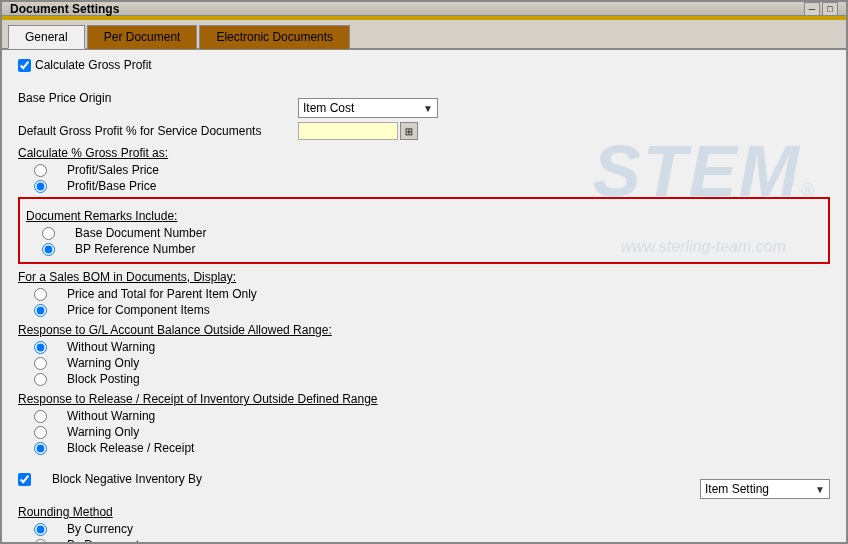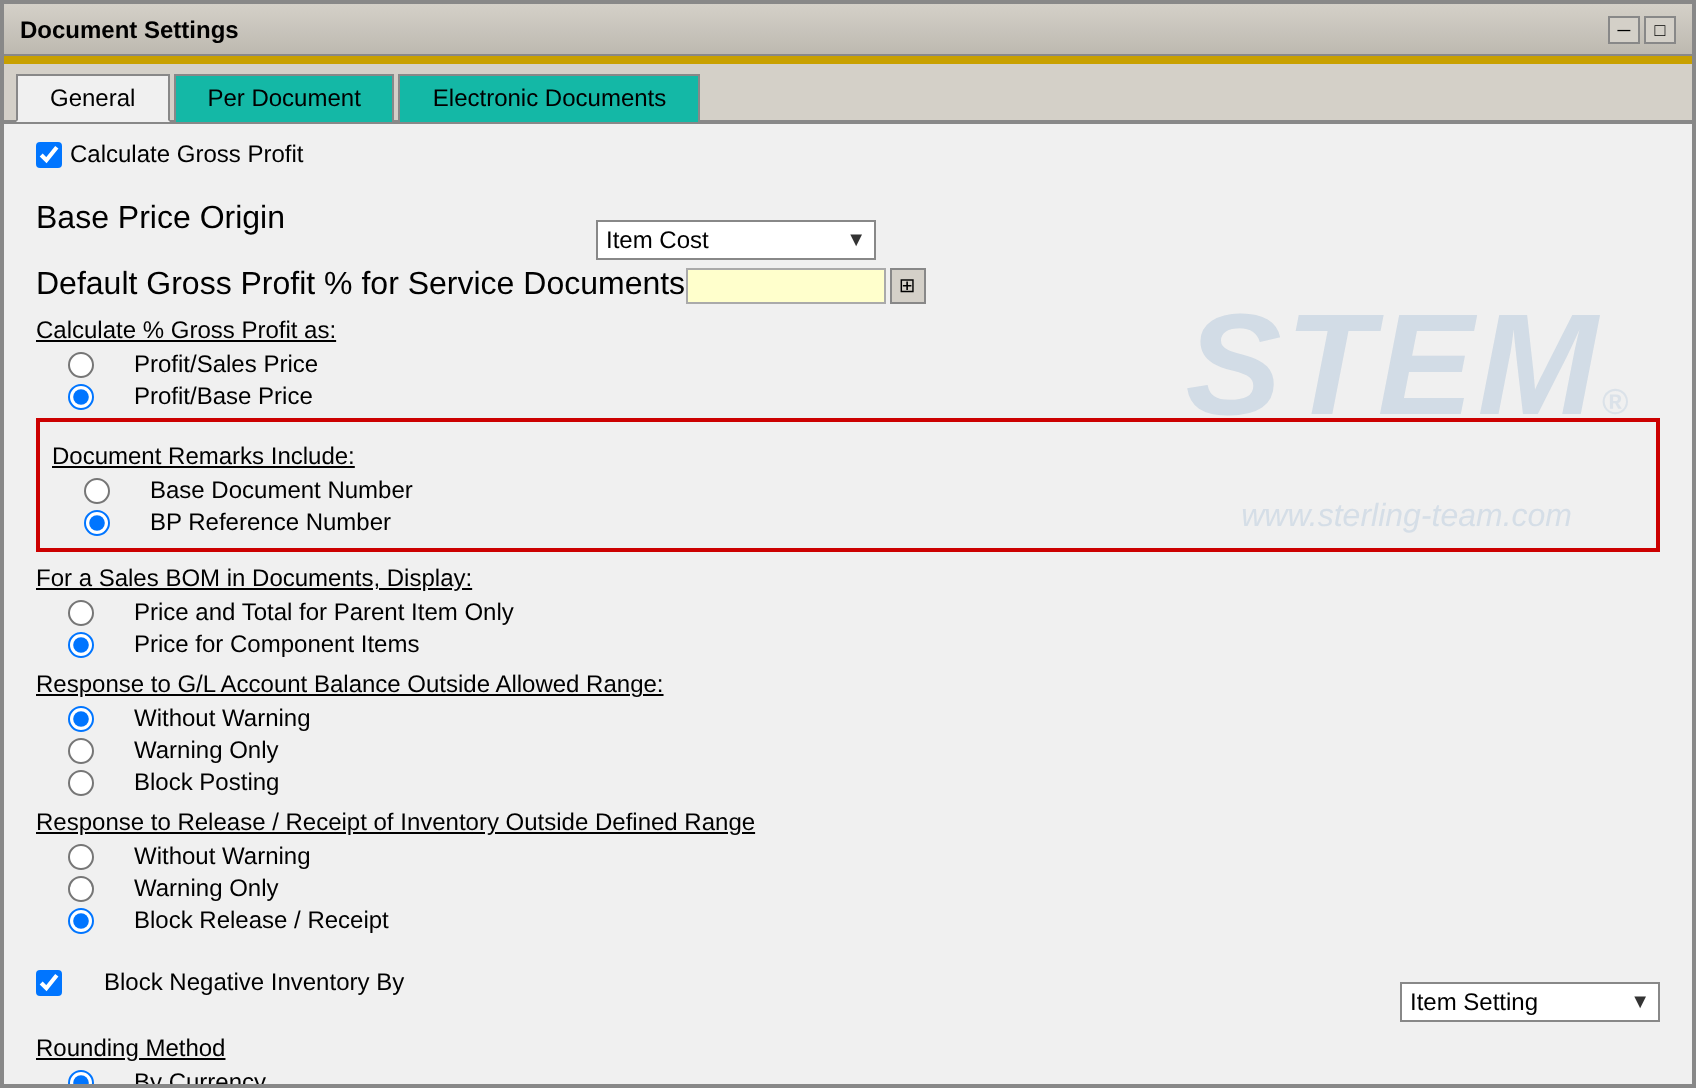--- a/index.html
+++ b/index.html
@@ -22,21 +22,21 @@
       display: flex;
       flex-direction: column;
     }
     .title-bar {
       background: linear-gradient(to bottom, #d4d0c8, #bdb9b0);
       border-bottom: 1px solid #888;
       padding: 4px 8px;
       display: flex;
       align-items: center;
       justify-content: space-between;
-      height: 26px;
+      height: 14px;
     }
     .title-bar-text {
       font-size: 12px;
       font-weight: bold;
       color: #000;
     }
     .title-bar-buttons {
       display: flex;
       gap: 2px;
     }
@@ -58,21 +58,21 @@
     .tabs {
       display: flex;
       background: #d4d0c8;
       border-bottom: 2px solid #888;
       padding-top: 4px;
       padding-left: 6px;
       gap: 2px;
     }
     .tab {
       padding: 4px 16px;
-      background: #14b8a6;
+      background: #a16207;
       border: 1px solid #888;
       border-bottom: none;
       cursor: pointer;
       font-size: 12px;
       color: #000;
       position: relative;
       bottom: -1px;
     }
     .tab.active {
       background: #f0f0f0;
@@ -120,21 +120,21 @@
     }
     .field-row {
       display: flex;
       align-items: center;
       margin-bottom: 4px;
       margin-left: 0px;
     }
     .field-label {
       min-width: 280px;
       color: #000;
-      font-size: 16px;
+      font-size: 12px;
     }
     .field-input {
       display: flex;
       align-items: center;
       gap: 2px;
     }
     .dropdown {
       width: 140px;
       height: 20px;
       border: 1px solid #888;

